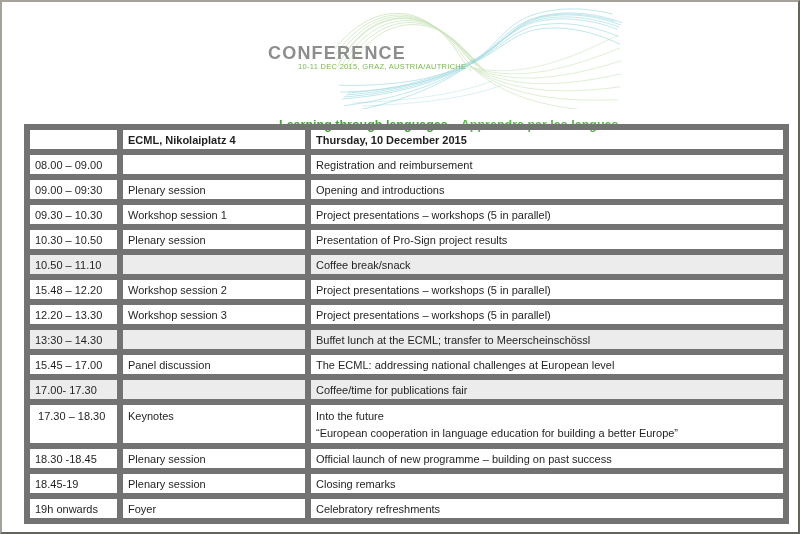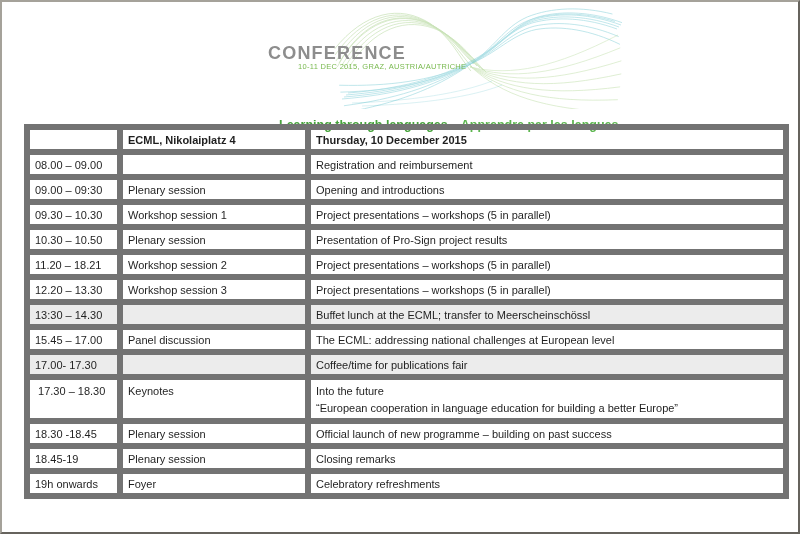--- a/index.html
+++ b/index.html
@@ -129,22 +129,27 @@
       <tr class="r">
         <td>09.30 – 10.30</td>
         <td>Workshop session 1</td>
         <td>Project presentations – workshops (5 in parallel)</td>
       </tr>
       <tr class="r">
         <td>10.30 – 10.50</td>
         <td>Plenary session</td>
         <td>Presentation of Pro-Sign project results</td>
       </tr>
+      <tr class="r shaded">
+        <td>10.50 – 11.10</td>
+        <td></td>
+        <td>Coffee break/snack</td>
+      </tr>
       <tr class="r">
-        <td>11.20 – 18.21</td>
+        <td>15.48 – 12.20</td>
         <td>Workshop session 2</td>
         <td>Project presentations – workshops (5 in parallel)</td>
       </tr>
       <tr class="r">
         <td>12.20 – 13.30</td>
         <td>Workshop session 3</td>
         <td>Project presentations – workshops (5 in parallel)</td>
       </tr>
       <tr class="r shaded">
         <td>13:30 – 14.30</td>

